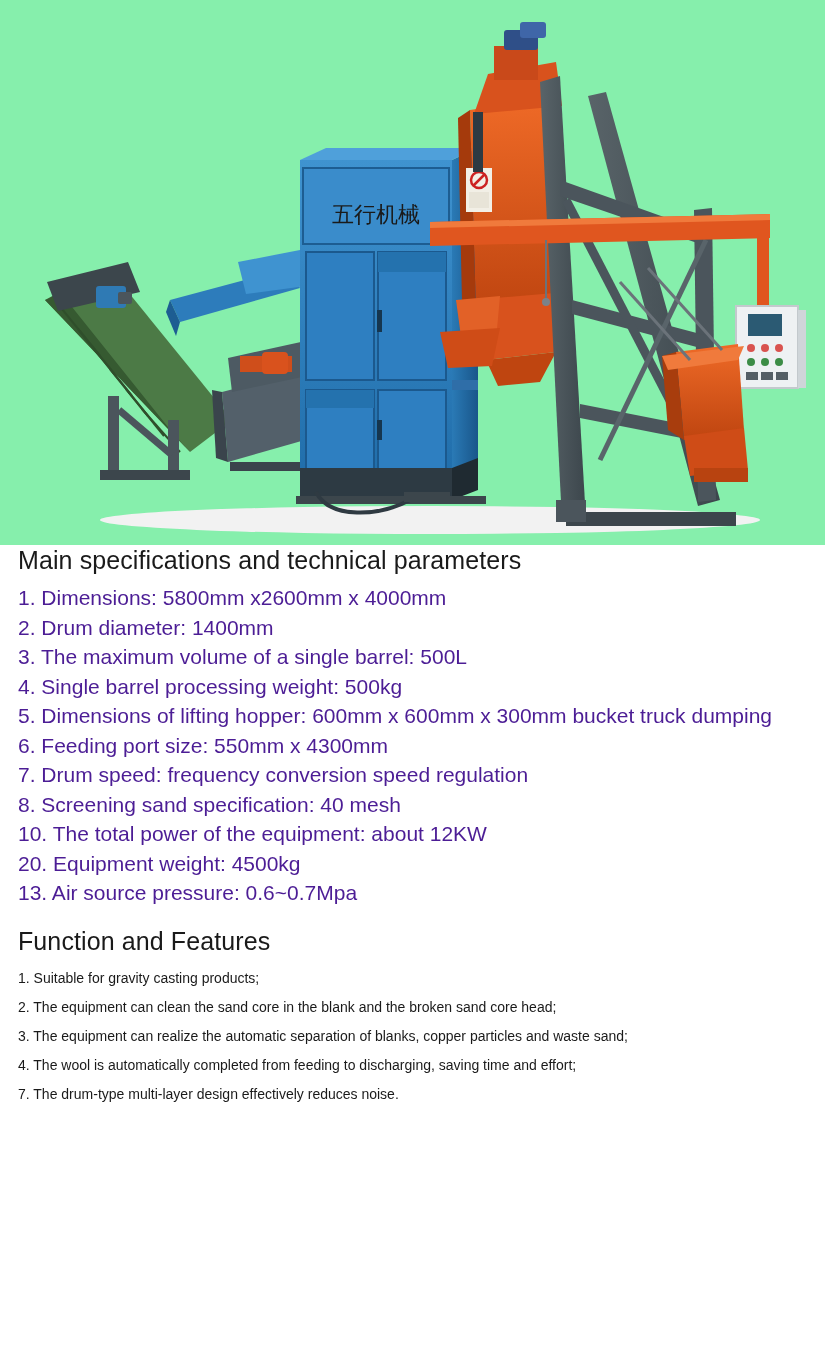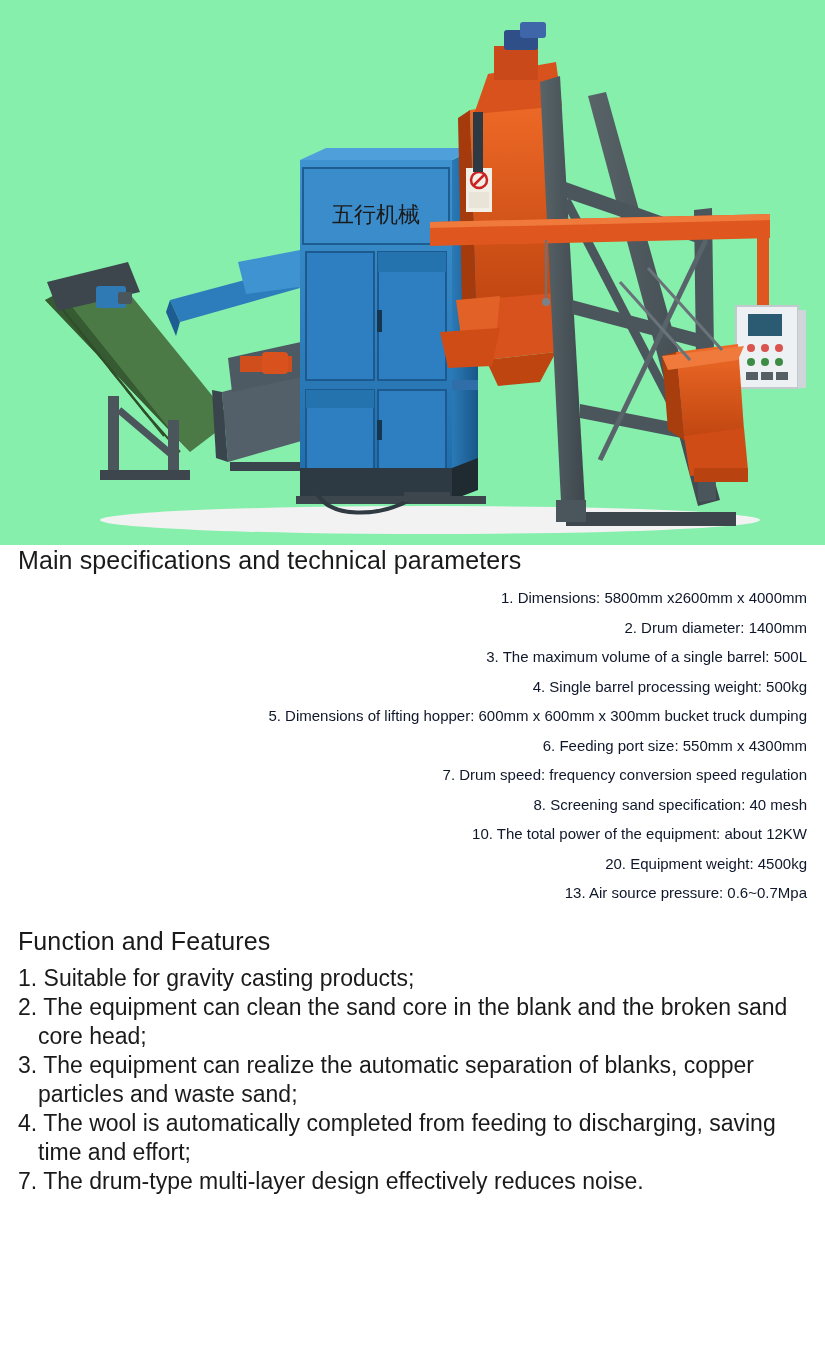--- a/index.html
+++ b/index.html
@@ -44,28 +44,27 @@
     margin: 0 0 8px 0;
     color: #1a1a1a;
     letter-spacing: 0.1px;
   }
   .spec-list, .feature-list {
     list-style: none;
     margin: 0;
     padding: 0;
   }
   .spec-list li {
-    font-size: 15px;
+    font-size: 21px;
     line-height: 29.5px;
-    color: #0f172a;
+    color: #4c1d95;
     white-space: nowrap;
-    text-align: right;
   }
   .feature-list li {
-    font-size: 23px;
+    font-size: 14px;
     line-height: 29px;
     color: #1a1a1a;
     padding-left: 20px;
     text-indent: -20px;
   }
   .block-gap {
     height: 18px;
   }
 </style>
 </head>

